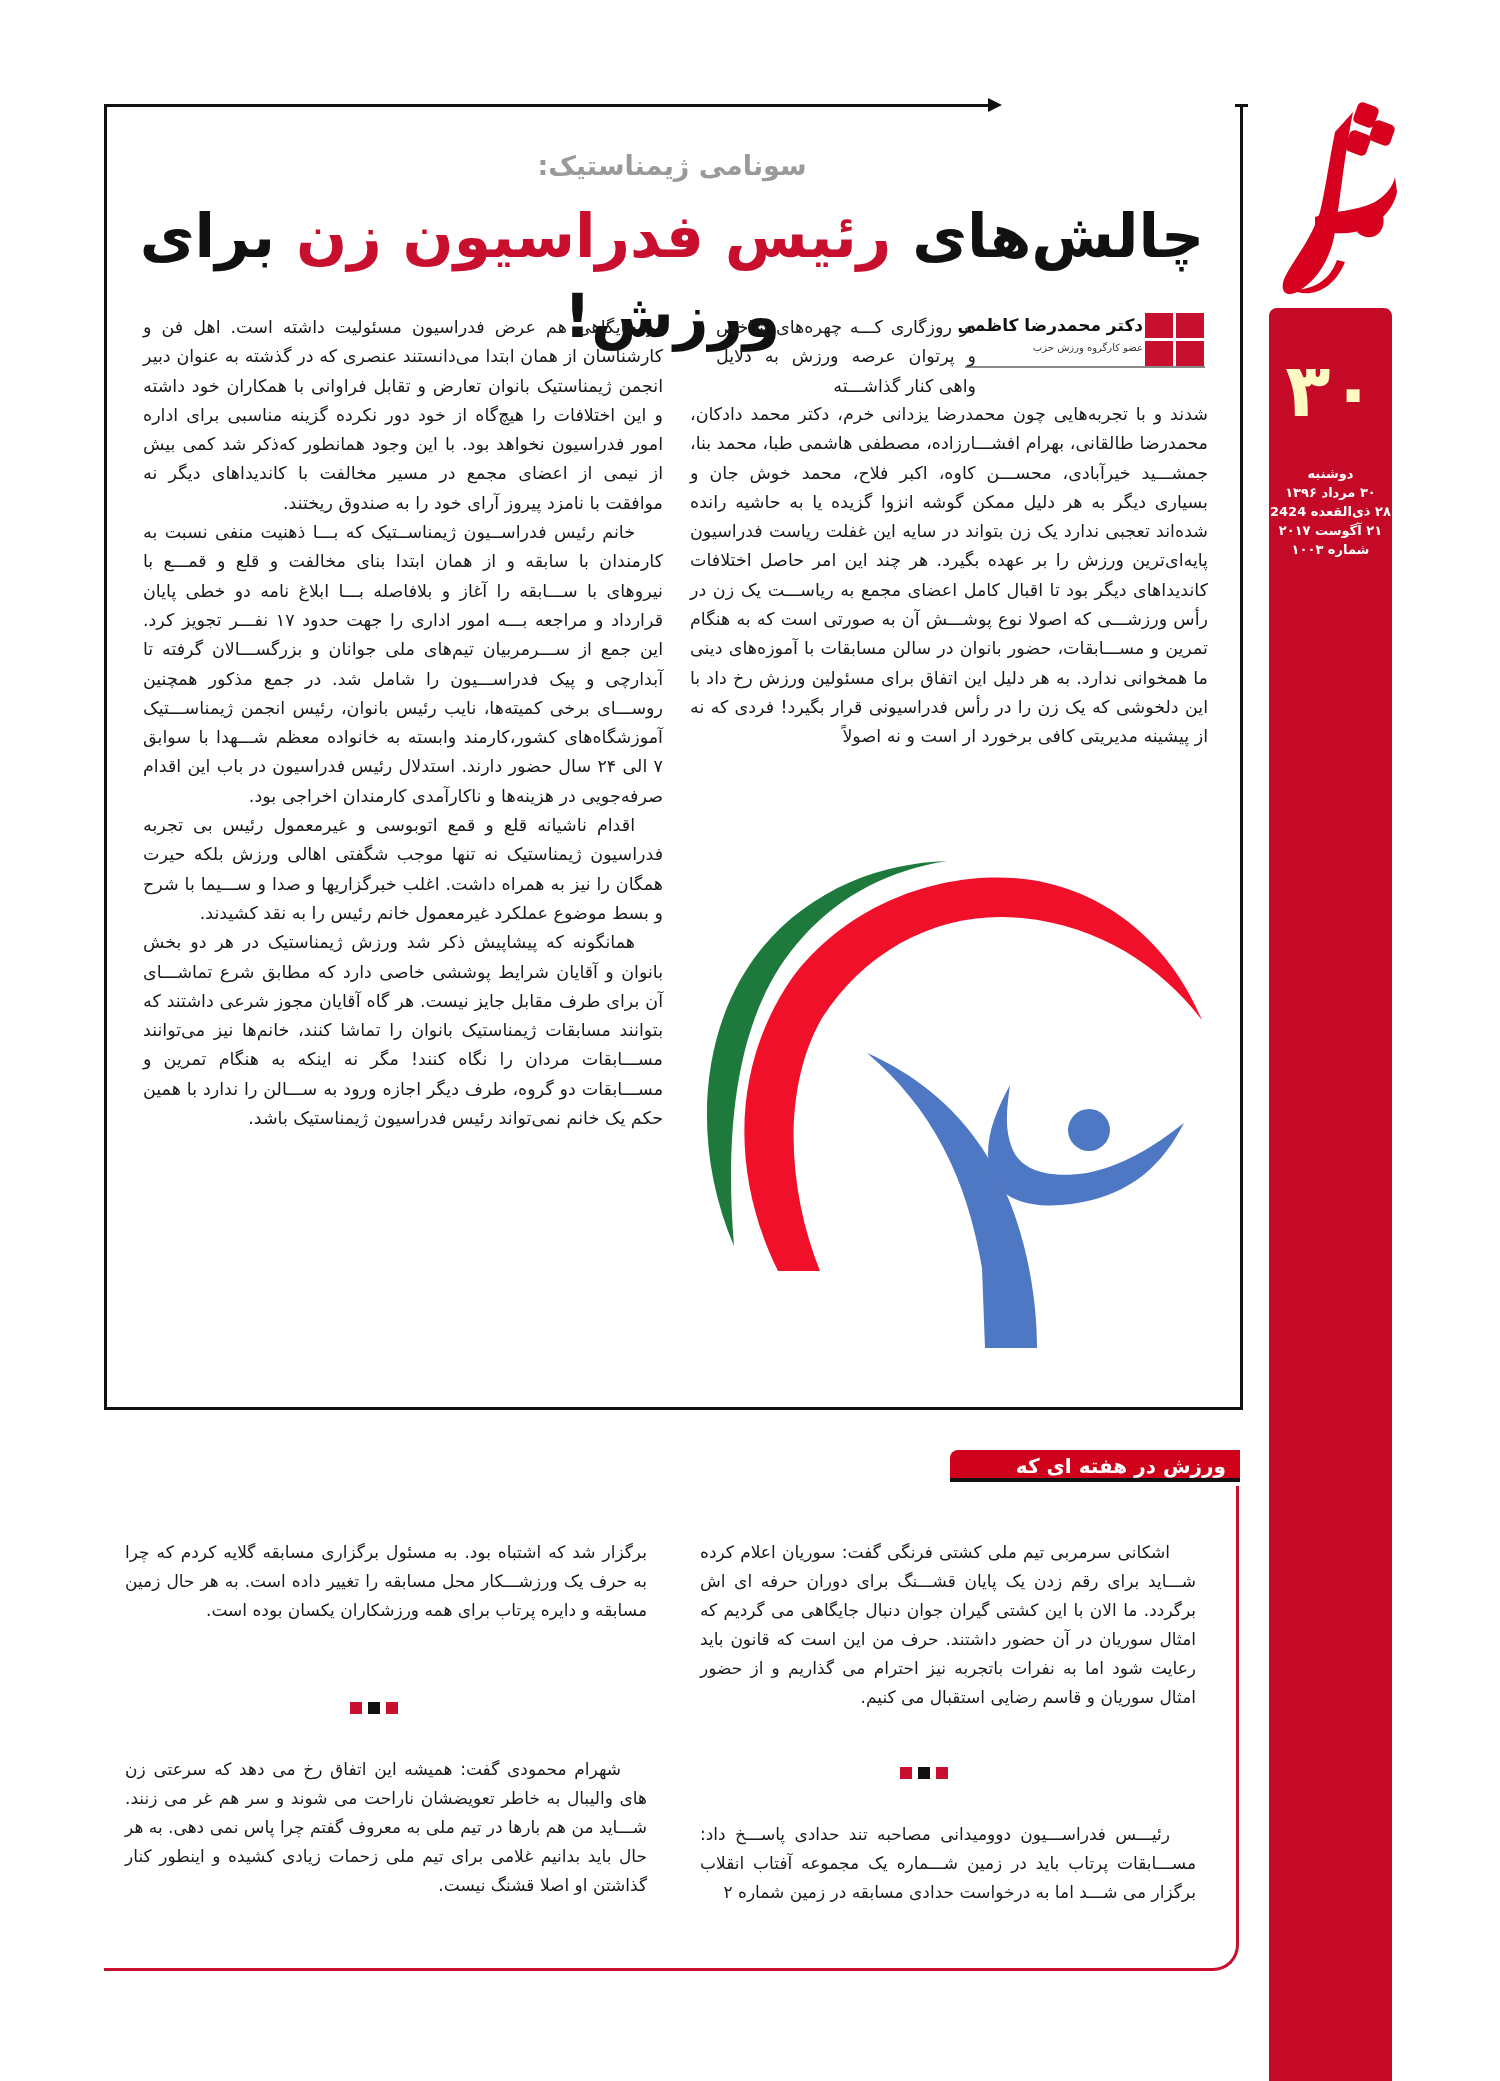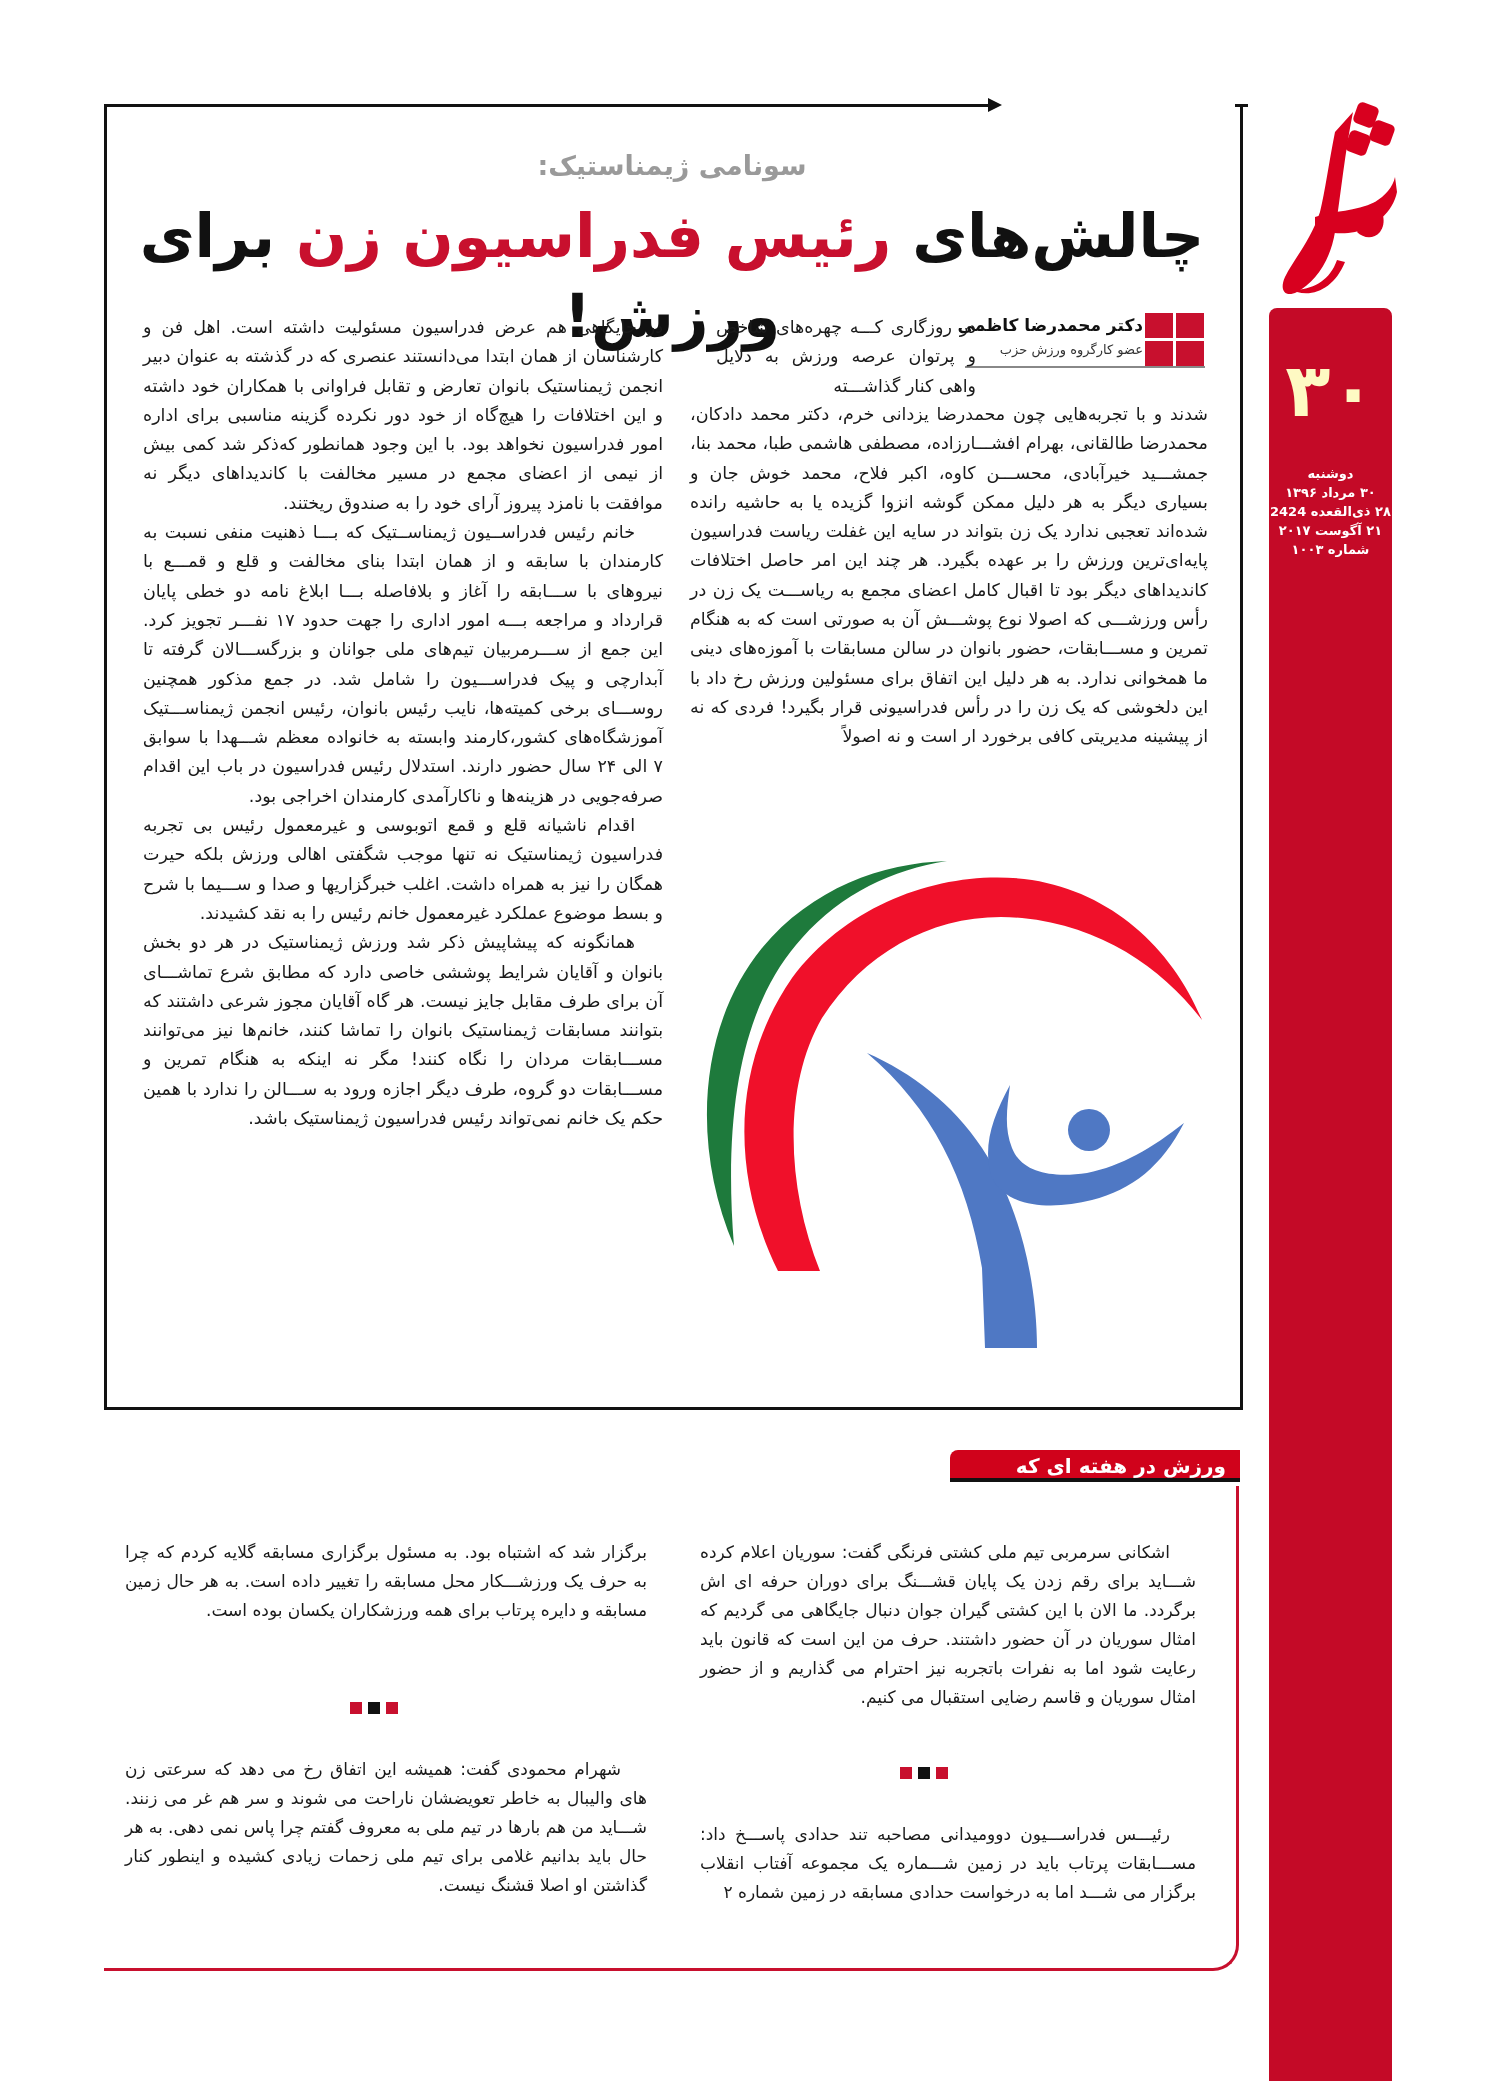--- a/index.html
+++ b/index.html
@@ -32,21 +32,21 @@
   .headline { position: absolute; left: 104px; width: 1136px; top: 196px; text-align: center;
               font-size: 60px; font-weight: bold; line-height: 80px; direction: rtl; color: #111;
               letter-spacing: -1px; }
   .headline .hl-red { color: #c8102e; }
 
   .byline { position: absolute; left: 960px; top: 313px; width: 245px; height: 55px; }
   .byline-squares { position: absolute; right: 0; top: 0; width: 60px; height: 54px; }
   .byline-squares span { position: absolute; width: 28px; height: 25px; background: #c8102e; }
   .byline-name { position: absolute; right: 62px; top: 2px; font-size: 17px; font-weight: bold;
                  direction: rtl; white-space: nowrap; color: #111; }
-  .byline-role { position: absolute; right: 62px; top: 29px; font-size: 13px; direction: rtl;
+  .byline-role { position: absolute; right: 62px; top: 29px; font-size: 10px; direction: rtl;
                  white-space: nowrap; color: #333; }
   .byline-rule { position: absolute; left: 5px; right: 0; top: 53px; height: 2px; background: #888; }
 
   .col { position: absolute; direction: rtl; text-align: justify; font-size: 17.5px;
          line-height: 29.3px; color: #1a1a1a; }
   .col p { margin: 0; text-indent: 0; }
   .col p.indent { text-indent: 28px; }
   .col-right-lead { left: 690px; top: 313px; width: 260px; font-size: 17.5px; margin-left: 26px; }
   .col-right { left: 690px; top: 400px; width: 518px; }
   .col-left { left: 143px; top: 313px; width: 520px; }

